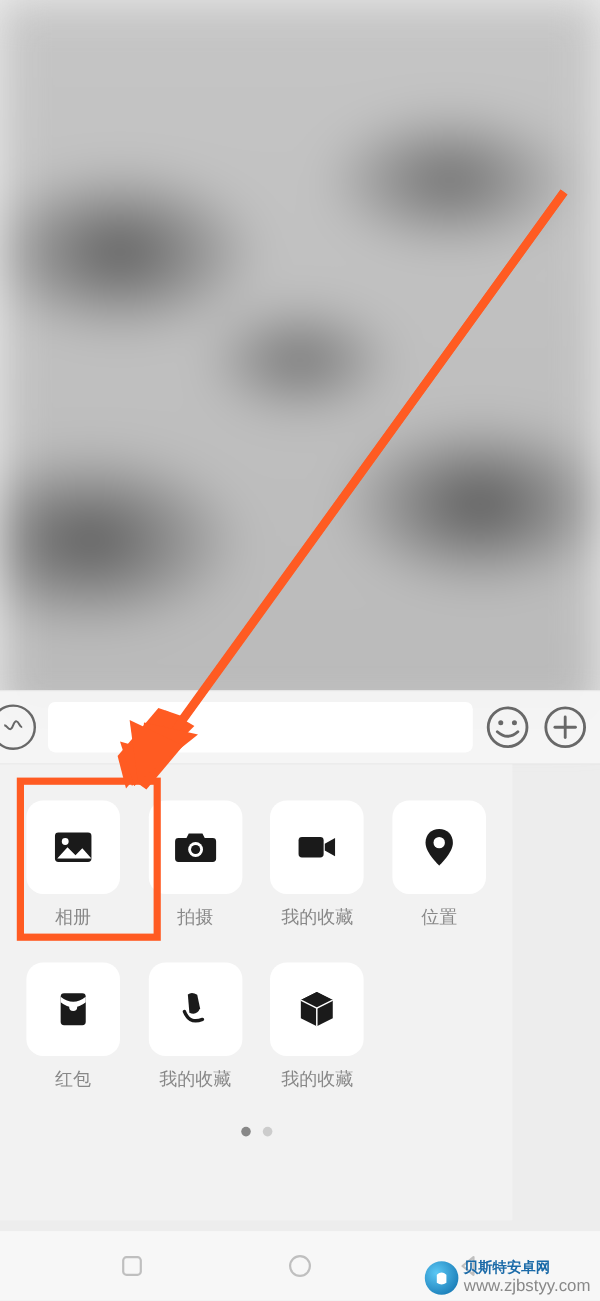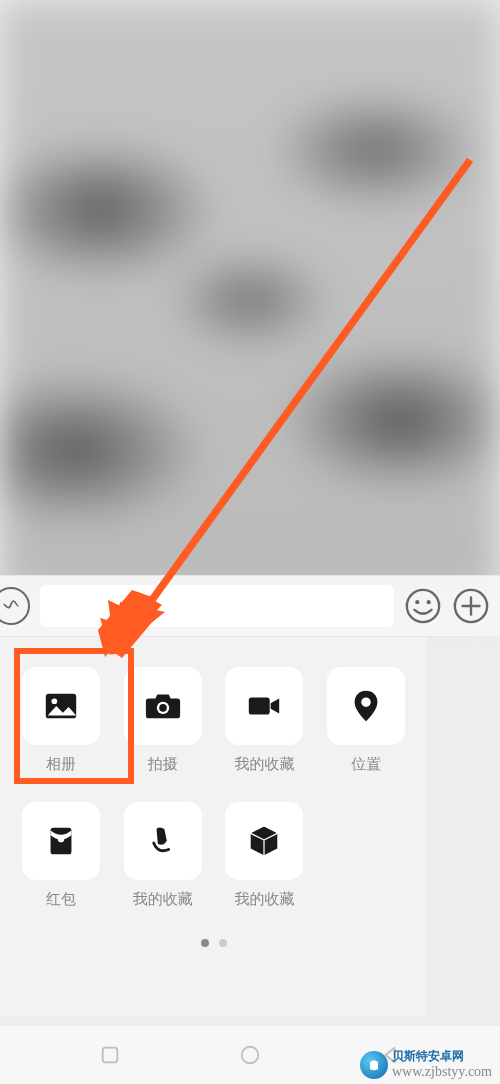--- a/index.html
+++ b/index.html
@@ -164,21 +164,20 @@
     }
     
     .watermark {
       position: absolute;
       bottom: 5px;
       right: 8px;
       display: flex;
       align-items: center;
       gap: 4px;
       z-index: 60;
-      font-family: Liberation Serif, serif;
     }
     .watermark-logo {
       width: 28px;
       height: 28px;
       border-radius: 50%;
       background: radial-gradient(circle at 35% 35%, #5bc8f5, #0a6aa8);
       display: flex;
       align-items: center;
       justify-content: center;
     }

